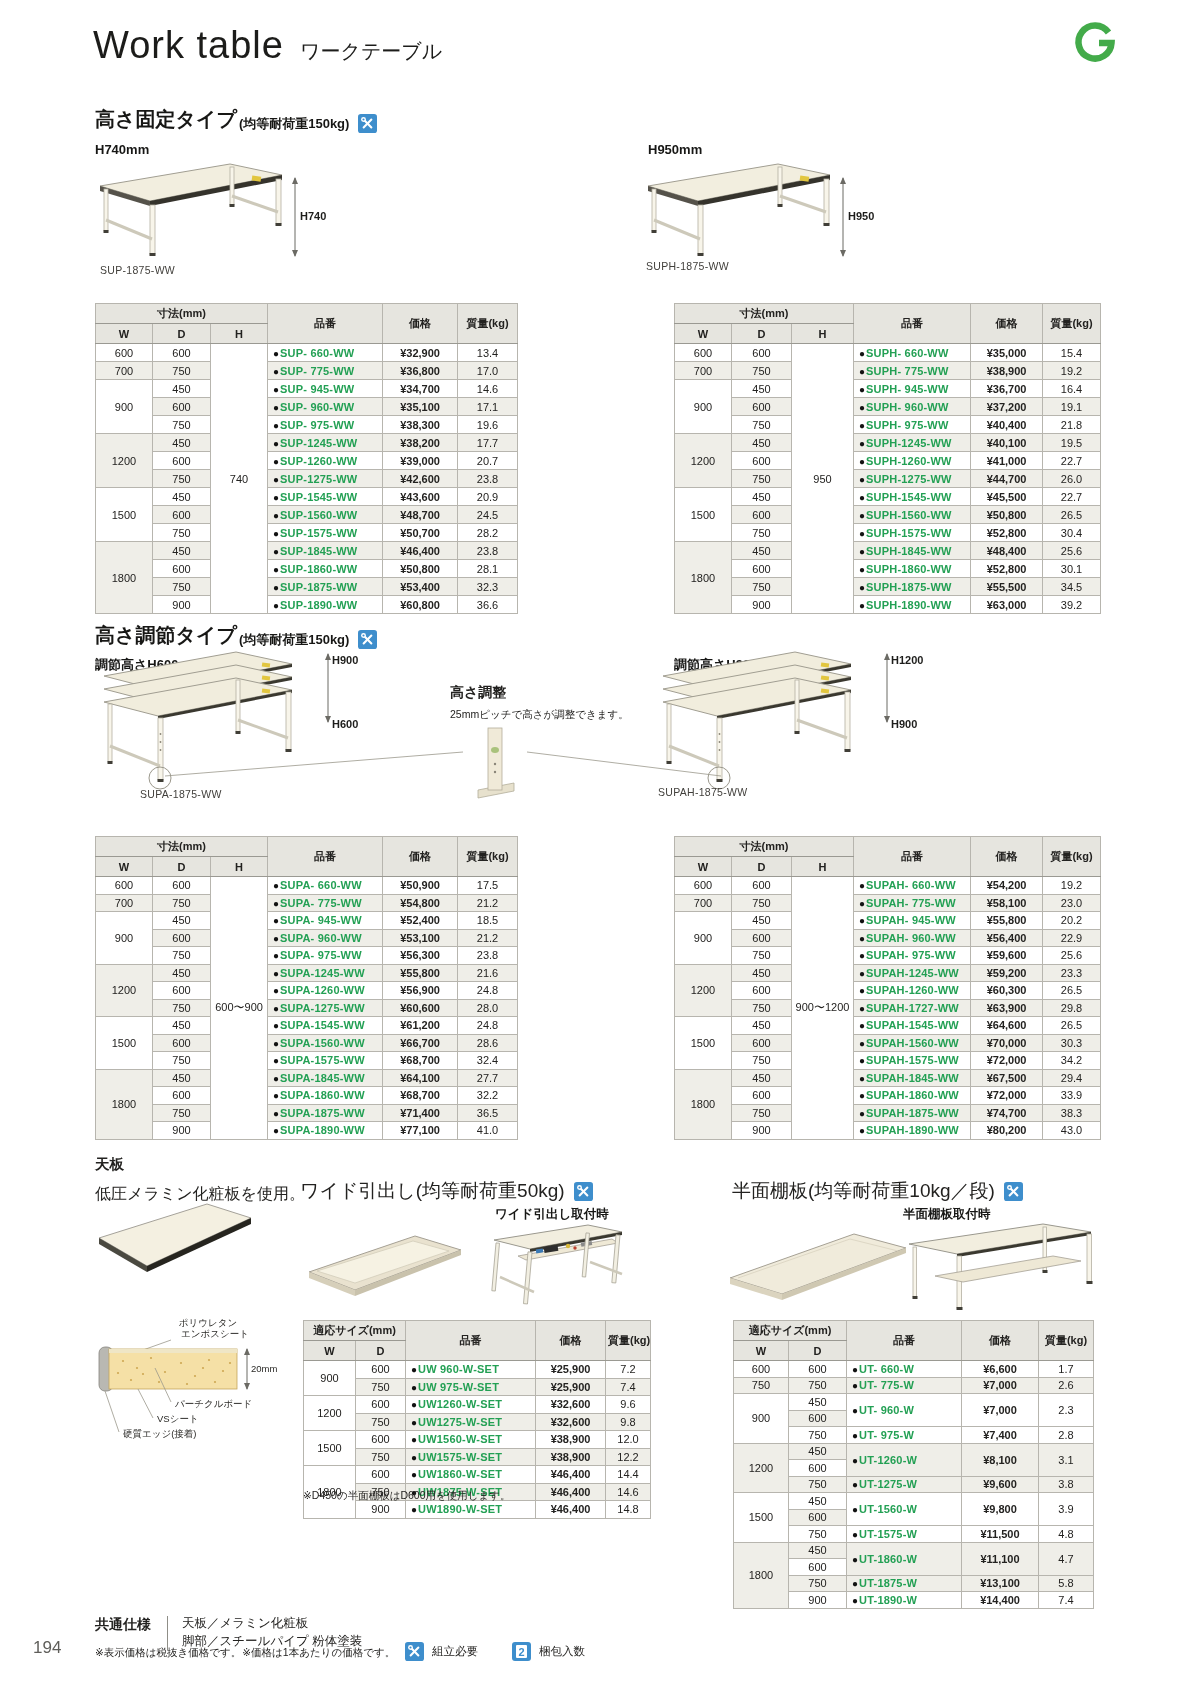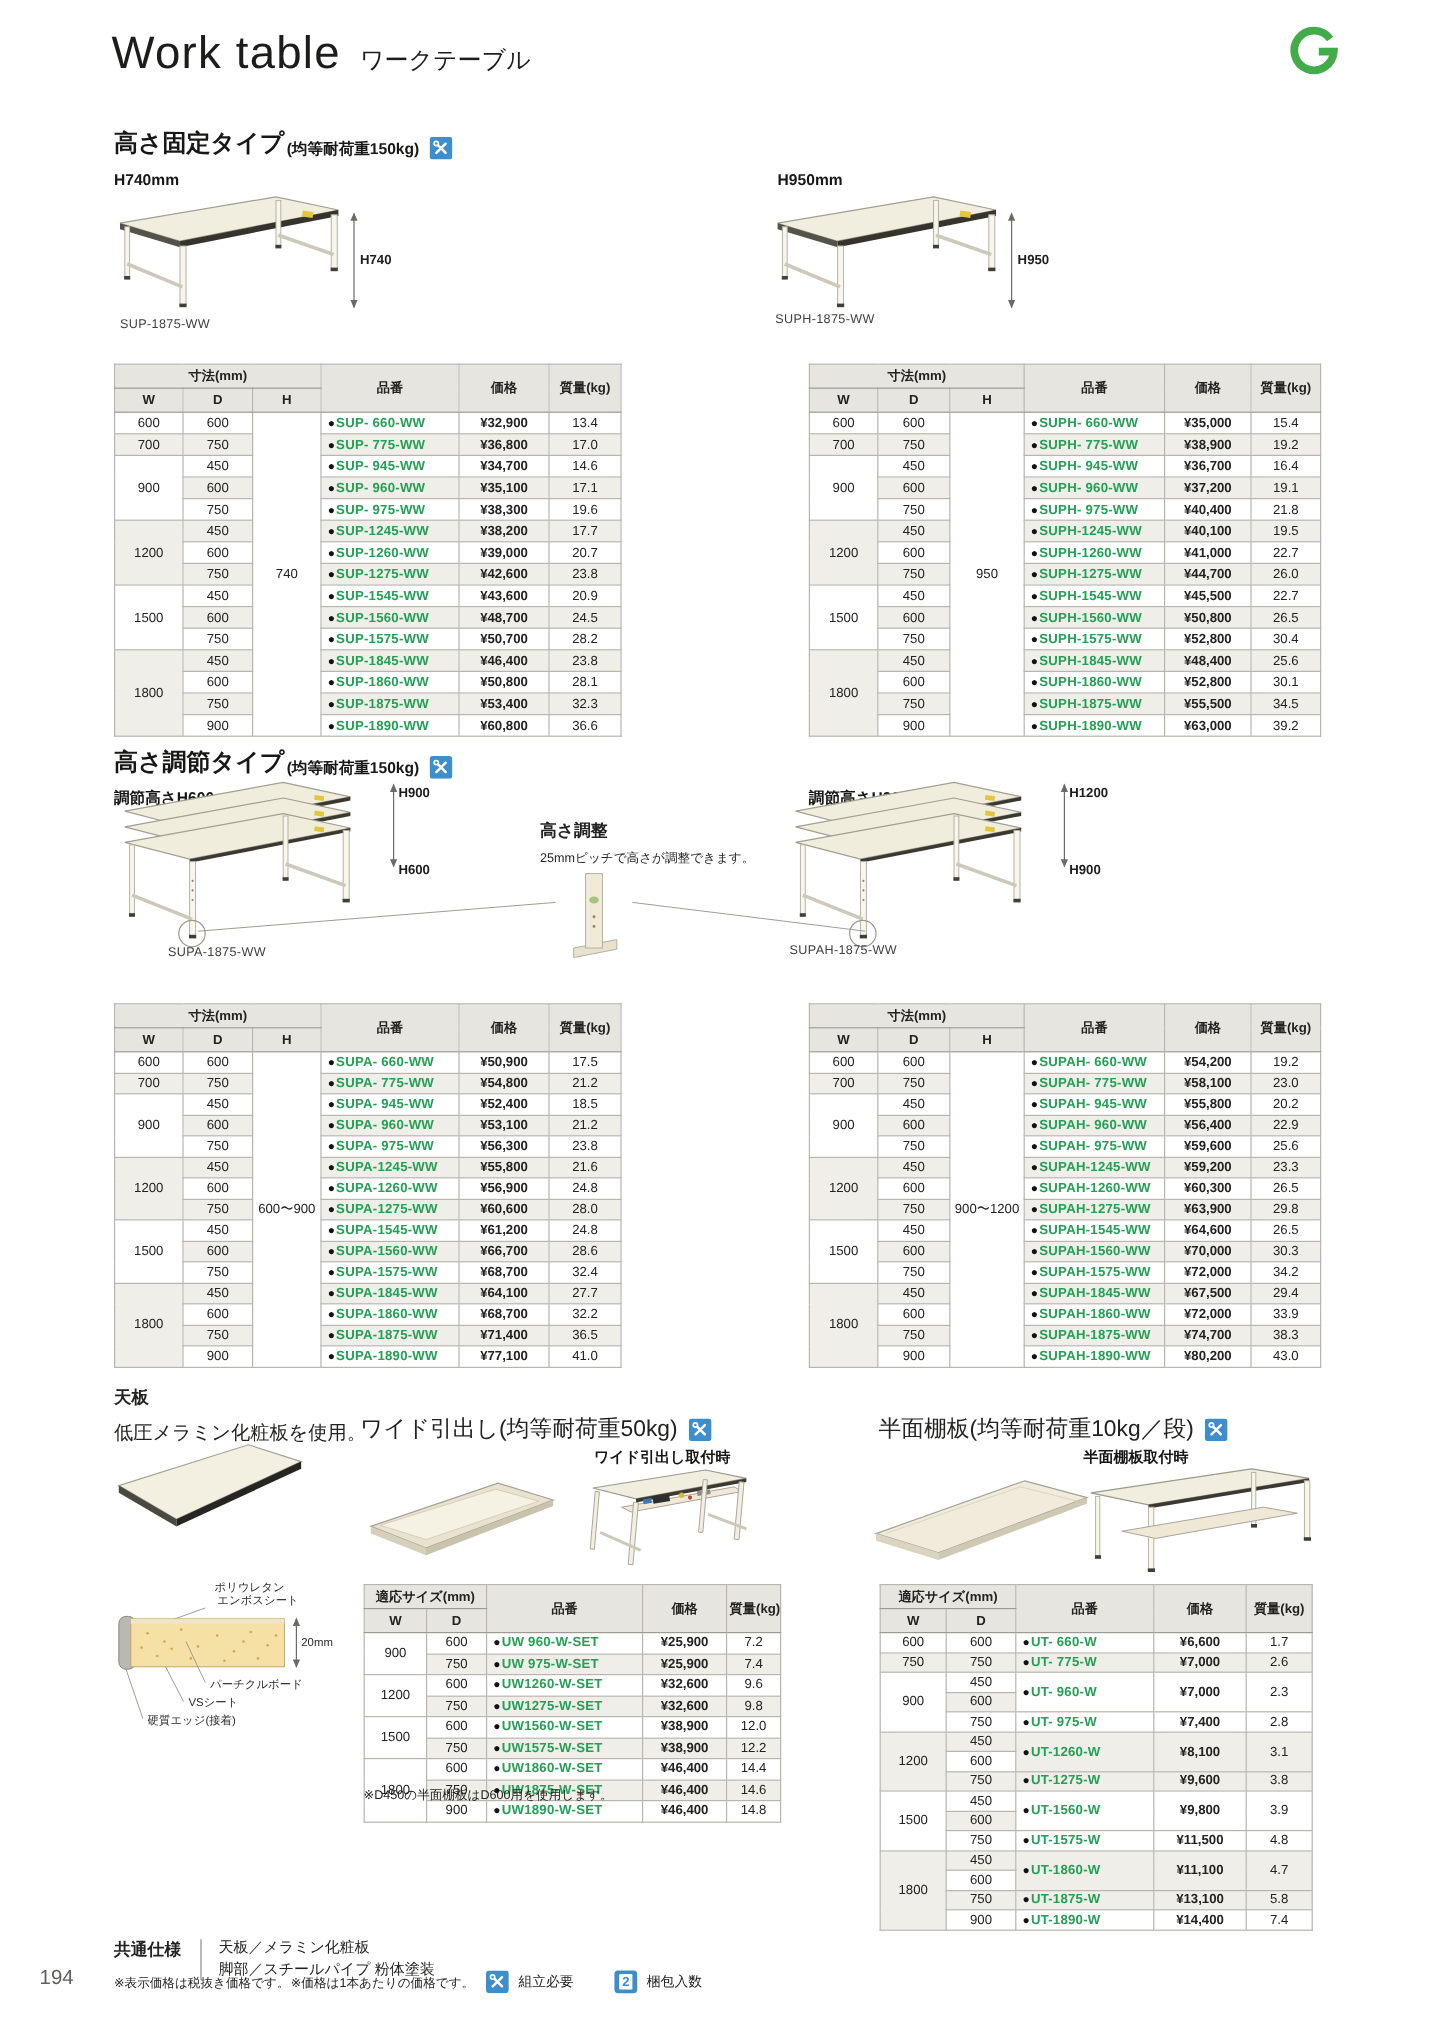--- a/index.html
+++ b/index.html
@@ -673,21 +673,21 @@
             <td class="wt">23.3</td>
           </tr>
           <tr style="height: 17.5px;">
             <td class="dc">600</td>
             <td class="code"><span class="blt">●</span><span class="cd">SUPAH-1260-WW</span></td>
             <td class="price">¥60,300</td>
             <td class="wt">26.5</td>
           </tr>
           <tr class="alt" style="height: 17.5px;">
             <td class="dc">750</td>
-            <td class="code"><span class="blt">●</span><span class="cd">SUPAH-1275-WW</span></td>
+            <td class="code"><span class="blt">●</span><span class="cd">SUPAH-1727-WW</span></td>
             <td class="price">¥63,900</td>
             <td class="wt">29.8</td>
           </tr>
           <tr class="gs" style="height: 17.5px;">
             <td class="wc mg" rowspan="3">1500</td>
             <td class="dc">450</td>
             <td class="code"><span class="blt">●</span><span class="cd">SUPAH-1545-WW</span></td>
             <td class="price">¥64,600</td>
             <td class="wt">26.5</td>
           </tr>

